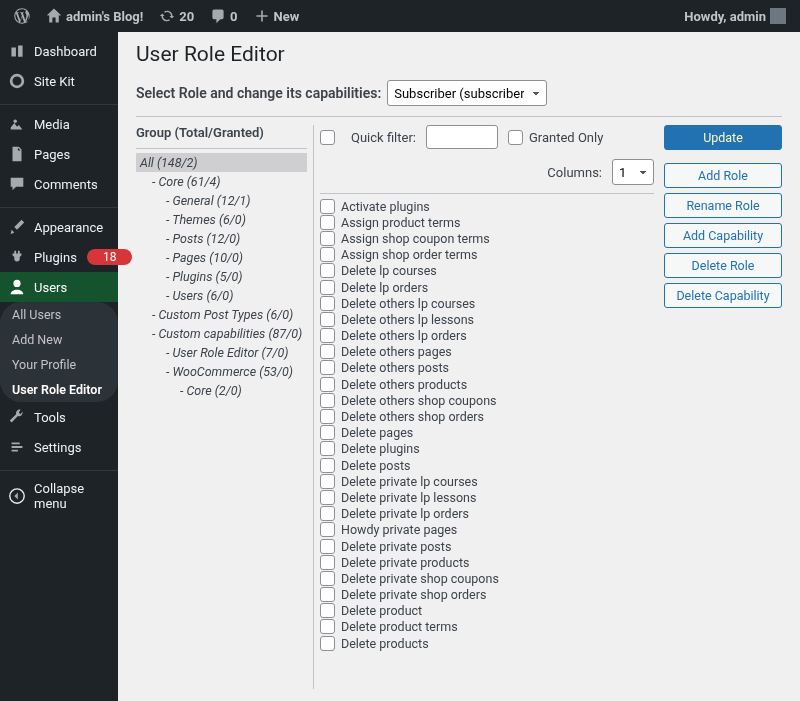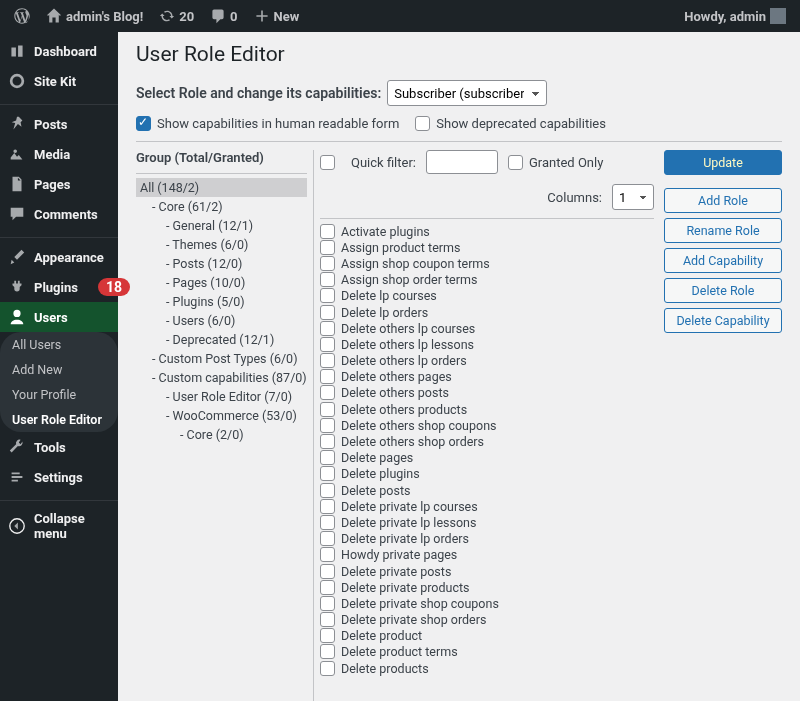--- a/index.html
+++ b/index.html
@@ -7,48 +7,48 @@
   
   .admin-bar { background:#1d2327; color:#c3c4c7; height:32px; display:flex; align-items:center; padding:0 8px; font-size:13px; justify-content:space-between; }
   .ab-left, .ab-right { display:flex; align-items:center; gap:4px; }
   .ab-item { display:flex; align-items:center; gap:4px; padding:0 6px; height:32px; cursor:pointer;font-weight:bold; }
   .dashicon { font-family:inherit; width:16px; height:16px; display:inline-flex; align-items:center; justify-content:center; fill:#a7aaad; }
   .avatar { width:16px; height:16px; background:#6c7781; display:inline-block; }
 
   .wrap { display:flex; height:calc(701px - 32px); }
   
   .sidebar { width:118px; background:#1d2327; color:#f0f0f1; font-size:13px; flex-shrink:0; padding-top:4px; }
-  .menu-item { display:flex; align-items:center; gap:8px; padding:6px 8px; color:#f0f0f1; cursor:pointer; position:relative;font-weight:bold; }
+  .menu-item { display:flex; align-items:center; gap:8px; padding:6px 8px; color:#f0f0f1; cursor:pointer; position:relative; }
   .menu-item.current { background:#14532d; color:#fff; }
   .menu-item.current::after { content:""; position:absolute; right:-8px; top:50%; margin-top:-8px; border:8px solid transparent; border-right-color:#f0f0f1; }
   .menu-icon { width:18px; height:18px; display:flex; align-items:center; justify-content:center; fill:#a7aaad; }
   .menu-item.current .menu-icon { fill:#fff; }
   .submenu { background:#2c3338;border-radius:21px; }
   .sub-item { padding:5px 12px; color:#c3c4c7; cursor:pointer; font-size:12.5px; }
   .sub-item.current { color:#fff; font-weight:600; }
-  .count-badge { background:#d63638; color:#fff; border-radius:9px; font-size:14px; padding:1px 8px; margin-left:12px; }
+  .count-badge { background:#d63638; color:#fff; border-radius:9px; font-size:12px; padding:1px 16px; margin-left:2px; }
   .sep { height:5px; border-bottom:1px solid #32373c; margin:4px 0; }
 
   
   .main { flex:1; padding:10px 18px 0 18px; overflow:auto; position:relative; }
   h1 { font-size:21px; font-weight:400; color:#1d2327; margin-bottom:14px; }
   .role-row { display:flex; align-items:center; gap:6px; margin-bottom:10px; flex-wrap:wrap; }
   .role-row label.bold { font-weight:600; font-size:14px; }
   select { border:1px solid #8c8f94; border-radius:3px; padding:2px 22px 2px 6px; font-size:13px; background:#fff; height:26px; appearance:none; background-image:linear-gradient(45deg,transparent 50%,#555 50%),linear-gradient(135deg,#555 50%,transparent 50%); background-position:right 10px top 11px,right 6px top 11px; background-size:4px 4px; background-repeat:no-repeat; }
   .opt-row { display:flex; gap:16px; align-items:center; margin-bottom:10px; font-size:13px; }
   input[type=checkbox] { width:15px; height:15px; border:1px solid #8c8f94; border-radius:3px; appearance:none; background:#fff; display:inline-block; vertical-align:middle; position:relative; }
   input[type=checkbox]:checked { background:#2271b1; border-color:#2271b1; }
   input[type=checkbox]:checked::after { content:"✓"; color:#fff; position:absolute; left:1px; top:-2px; font-size:12px; }
   .chk-lbl { display:flex; align-items:center; gap:6px; cursor:pointer; }
 
   .hr { border-top:1px solid #c3c4c7; margin:6px 0 8px; }
   .cols { display:flex; gap:0; }
   .group-col { width:178px; border-right:1px solid #c3c4c7; padding-right:6px; }
   .group-hdr { font-weight:600; margin-bottom:8px; }
-  .tree { font-size:12.5px; }
+  .tree { font-size:12.5px;font-style:italic; }
   .tree-item { padding:2px 4px; cursor:pointer; white-space:nowrap; }
   .tree-item.selected { background:#cfcfd1; }
   .ind1 { padding-left:16px; } .ind2 { padding-left:30px; } .ind3 { padding-left:44px; }
 
   .cap-col { flex:1; padding-left:6px; display:flex; flex-direction:column; min-width:0; }
   .filter-row { display:flex; align-items:center; gap:10px; font-size:13px; margin-bottom:8px; flex-wrap:wrap; }
   .filter-row input[type=text] { border:1px solid #8c8f94; border-radius:3px; height:24px; width:72px; padding:0 4px; }
   .cap-list { height:496px; overflow-y:scroll; border-top:1px solid #c3c4c7; padding-top:4px; }
   .cap-item { display:flex; align-items:center; gap:6px; padding:0.6px 0; font-size:12.5px; }
 
@@ -125,28 +125,20 @@
           <svg viewBox="0 0 20 20" width="18" height="18">
             <path d="M10 2a8 8 0 100 16 8 8 0 000-16zm0 3a5 5 0 110 10 5 5 0 010-10z"></path>
           </svg>
         </span>
         <span>Site Kit</span>
       </div>
       <div class="sep"></div>
       <div class="menu-item">
         <span class="menu-icon">
           <svg viewBox="0 0 20 20" width="18" height="18">
-            <path d="M12 2l4 4-2 2 1 5-4-3-5 6 2-7-4-1 5-2 1-4z"></path>
-          </svg>
-        </span>
-        <span>Posts</span>
-      </div>
-      <div class="menu-item">
-        <span class="menu-icon">
-          <svg viewBox="0 0 20 20" width="18" height="18">
             <path d="M8 5a2 2 0 100 4 2 2 0 000-4zm-5 9l4-5 3 4 2-2 4 5H3z"></path>
           </svg>
         </span>
         <span>Media</span>
       </div>
       <div class="menu-item">
         <span class="menu-icon">
           <svg viewBox="0 0 20 20" width="18" height="18">
             <path d="M5 2h7l3 3v13H5zM11 3v3h3"></path>
           </svg>
@@ -222,47 +214,36 @@
     </div>
 
   <div class="main">
     <h1>User Role Editor</h1>
 
     <div class="role-row">
       <label class="bold">Select Role and change its capabilities:</label>
       <select style="width:160px;"><option>Subscriber (subscriber)</option></select>
     </div>
 
-    <div class="opt-row">
-      <label class="chk-lbl">
-          <input type="checkbox" checked="" style="">
-          <span>Show capabilities in human readable form</span>
-        </label>
-      <label class="chk-lbl">
-          <input type="checkbox" style="">
-          <span>Show deprecated capabilities</span>
-        </label>
-    </div>
 
     <div class="hr"></div>
 
     <div class="cols">
       <div class="group-col">
         <div class="group-hdr">Group (Total/Granted)</div>
         <div class="hr" style="margin:4px 0;"></div>
         <div class="tree" id="tree">
             <div class="tree-item ind0 selected">All (148/2)</div>
-            <div class="tree-item ind1">- Core (61/2)</div>
+            <div class="tree-item ind1">- Core (61/4)</div>
             <div class="tree-item ind2">- General (12/1)</div>
             <div class="tree-item ind2">- Themes (6/0)</div>
             <div class="tree-item ind2">- Posts (12/0)</div>
             <div class="tree-item ind2">- Pages (10/0)</div>
             <div class="tree-item ind2">- Plugins (5/0)</div>
             <div class="tree-item ind2">- Users (6/0)</div>
-            <div class="tree-item ind2">- Deprecated (12/1)</div>
             <div class="tree-item ind1">- Custom Post Types (6/0)</div>
             <div class="tree-item ind1">- Custom capabilities (87/0)</div>
             <div class="tree-item ind2">- User Role Editor (7/0)</div>
             <div class="tree-item ind2">- WooCommerce (53/0)</div>
             <div class="tree-item ind3">- Core (2/0)</div>
           </div>
       </div>
 
       <div class="cap-col">
         <div class="filter-row">

